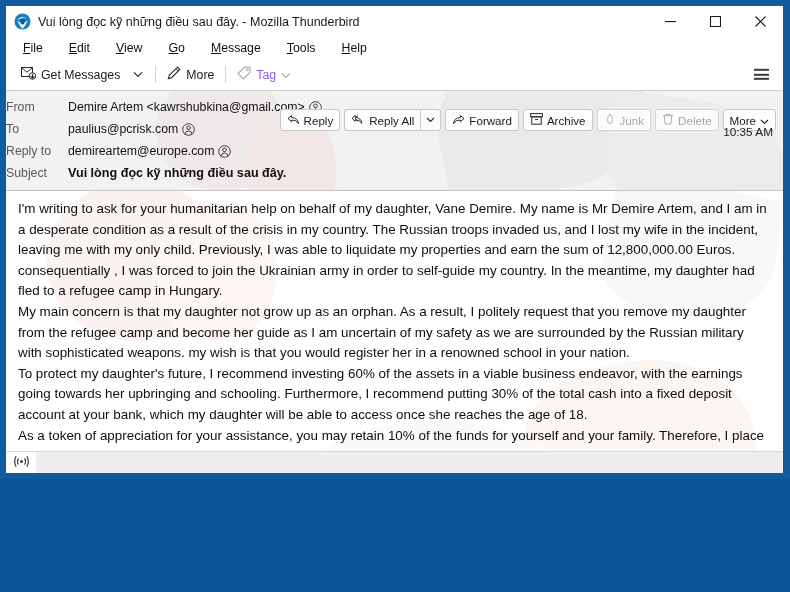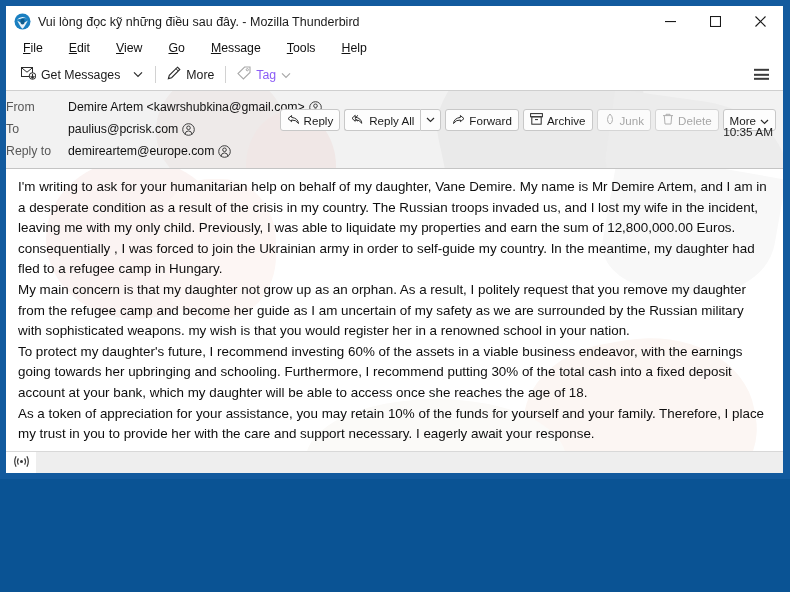--- a/index.html
+++ b/index.html
@@ -476,20 +476,24 @@
           <span>demireartem@europe.com</span>
           <span class="contact-ico">
             <svg width="13" height="13" viewBox="0 0 13 13">
               <circle cx="6.5" cy="6.5" r="5.8" fill="none" stroke="#3c3c3c" stroke-width="1"></circle>
               <circle cx="6.5" cy="4.8" r="1.8" fill="none" stroke="#3c3c3c" stroke-width="1"></circle>
               <path d="M2.9 11.4 Q3.4 7.9 6.5 7.9 Q9.6 7.9 10.1 11.4" fill="none" stroke="#3c3c3c" stroke-width="1"></path>
             </svg>
           </span>
         </div>
       </div>
+      <div class="hrow">
+        <div class="hlabel">Subject</div>
+        <div class="hvalue subject">Vui lòng đọc kỹ những điều sau đây.</div>
+      </div>
     </div>
   </div>
 
   <div class="bodypane">
     <div class="bw bw-a"></div>
     <div class="bw bw-b"></div>
     <div class="bw bw-c"></div>
     <div class="bw bw-d"></div>
     <div class="bw bw-e"></div>
     <div class="msgtext">

